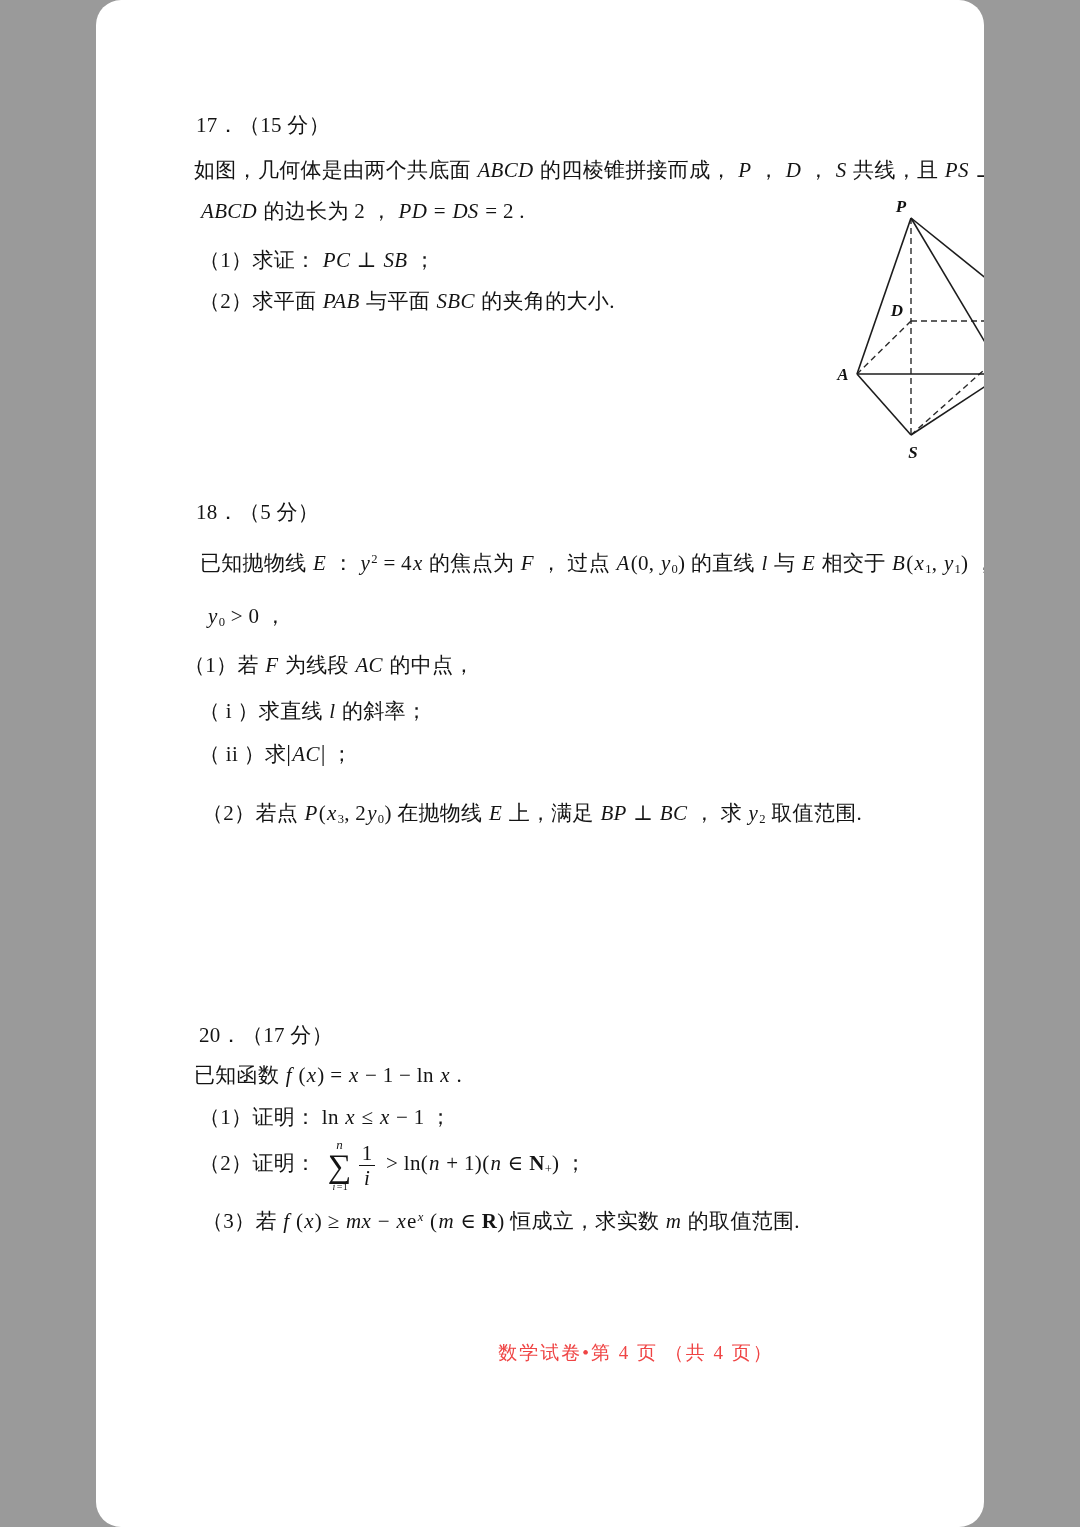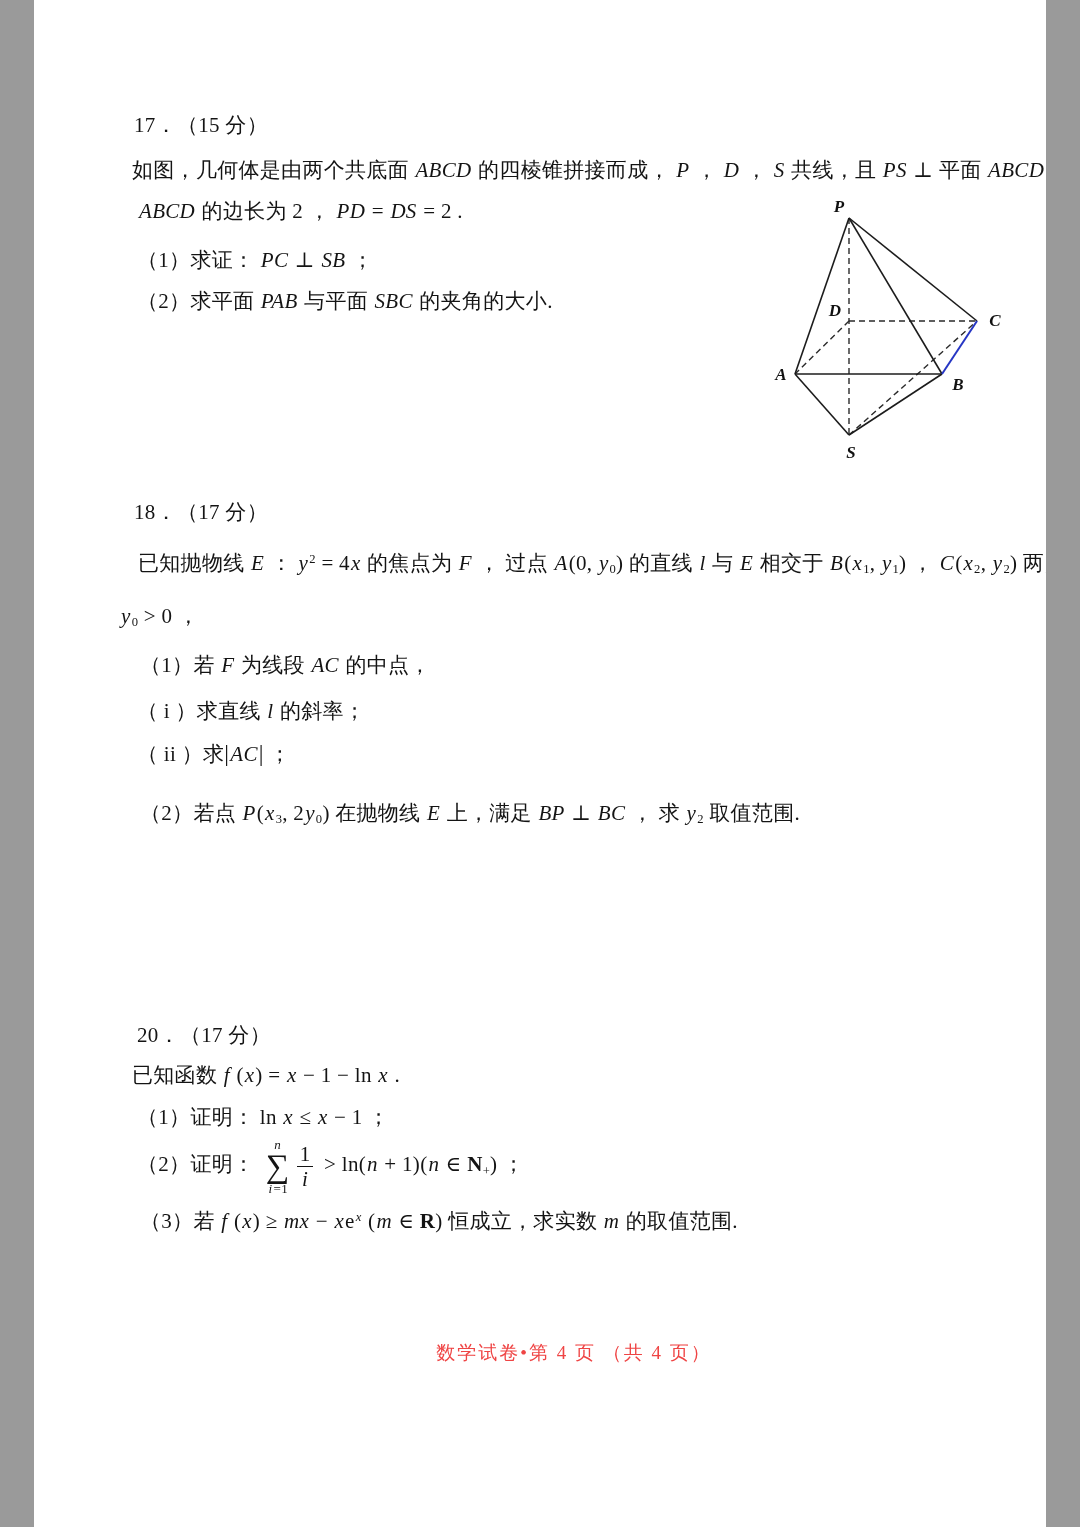--- a/index.html
+++ b/index.html
@@ -1,43 +1,44 @@
 <!DOCTYPE html>
 <html><head>
 <meta charset="utf-8">
 <style>
   html,body{margin:0;padding:0;background:#9a9a9a;}
   .page{
     position:relative;
-    width:1012px;height:1527px;
+    width:888px;height:1527px;
     margin:0 auto;
     background:#ffffff;
     font-family:"Liberation Serif","DejaVu Serif",serif;
     color:#141414;
     font-size:21px;
     overflow:hidden;
+    border-radius:25px;
   }
   .line{
     position:absolute;
     white-space:nowrap;
     line-height:31px;
     letter-spacing:0.3px;
   }
   .line i{font-family:"Liberation Serif","DejaVu Serif",serif;padding:0 1px;}
   .line sub{font-size:0.6em;vertical-align:-0.25em;line-height:0;}
   .line sup{font-size:0.6em;vertical-align:0.55em;line-height:0;}
   .line b{font-weight:bold;}
   
   .bigop{
     display:inline-flex;flex-direction:column;align-items:center;
     vertical-align:middle;margin:0 2px 0 6px;line-height:1;
   }
   .op-top{font-size:13px;line-height:1;}
   .op-sym{font-size:33px;line-height:0.95;}
-  .op-bot{font-size:13px;line-height:1;}
+  .op-bot{font-size:10px;line-height:1;}
   
   .frac{
     display:inline-flex;flex-direction:column;align-items:center;
     vertical-align:middle;margin:0 4px;line-height:1.15;
   }
   .fnum{padding:0 4px;}
   .fden{border-top:1.5px solid #141414;padding:0 4px;}
   .absg{font-size:1.12em;font-weight:400;}
   
   .figure{position:absolute;left:733px;top:192px;width:268px;height:292px;}
@@ -83,24 +84,24 @@
 
     <text x="72" y="20" text-anchor="middle">P</text>
     <text x="68" y="124" text-anchor="middle">D</text>
     <text x="228" y="134" text-anchor="middle">C</text>
     <text x="14" y="188" text-anchor="middle">A</text>
     <text x="191" y="198" text-anchor="middle">B</text>
     <text x="84" y="266" text-anchor="middle">S</text>
   </svg>
 
   <section>
-    <div class="line" style="left:100px;top:497px">18．（17 分）</div>
+    <div class="line" style="left:100px;top:497px">18．（5 分）</div>
     <div class="line" style="left:104px;top:548px">已知抛物线 <i>E</i> ： <i>y</i><sup>2</sup> = 4<i>x</i> 的焦点为 <i>F</i> ， 过点 <i>A</i>(0, <i>y</i><sub>0</sub>) 的直线 <i>l</i> 与 <i>E</i> 相交于 <i>B</i>(<i>x</i><sub>1</sub>, <i>y</i><sub>1</sub>) ， <i>C</i>(<i>x</i><sub>2</sub>, <i>y</i><sub>2</sub>) 两点，且</div>
-    <div class="line" style="left:86px;top:601px"><i>y</i><sub>0</sub> &gt; 0 ，</div>
-    <div class="line" style="left:106px;top:650px">（1）若 <i>F</i> 为线段 <i>AC</i> 的中点，</div>
+    <div class="line" style="left:111px;top:601px"><i>y</i><sub>0</sub> &gt; 0 ，</div>
+    <div class="line" style="left:88px;top:650px">（1）若 <i>F</i> 为线段 <i>AC</i> 的中点，</div>
     <div class="line" style="left:103px;top:696px">（ i ）求直线 <i>l</i> 的斜率；</div>
     <div class="line" style="left:103px;top:738px">（ ii ）求<span class="absg">|</span><i>AC</i><span class="absg">|</span> ；</div>
     <div class="line" style="left:106px;top:798px">（2）若点 <i>P</i>(<i>x</i><sub>3</sub>, 2<i>y</i><sub>0</sub>) 在抛物线 <i>E</i> 上，满足 <i>BP</i> ⊥ <i>BC</i> ， 求 <i>y</i><sub>2</sub> 取值范围.</div>
   </section>
 
   <section>
     <div class="line" style="left:103px;top:1020px">20．（17 分）</div>
     <div class="line" style="left:98px;top:1060px">已知函数 <i>f</i> (<i>x</i>) = <i>x</i> − 1 − ln <i>x</i> .</div>
     <div class="line" style="left:103px;top:1102px">（1）证明： ln <i>x</i> ≤ <i>x</i> − 1 ；</div>
     <div class="line" style="left:103px;top:1138px">（2）证明： <span class="bigop">

